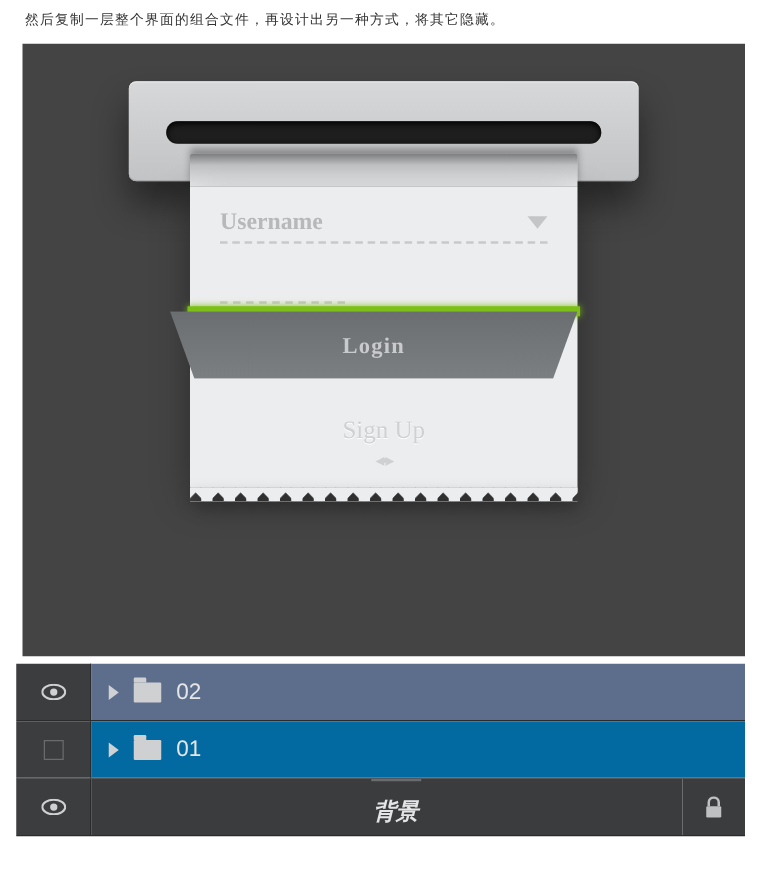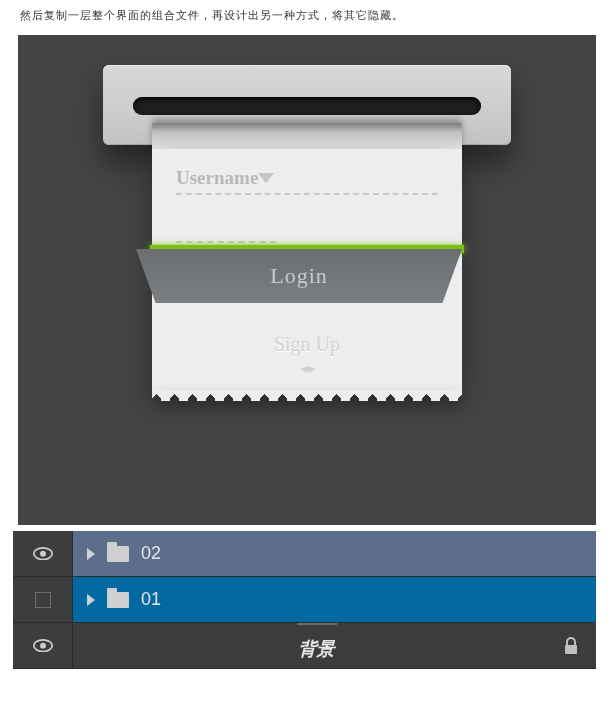--- a/index.html
+++ b/index.html
@@ -54,20 +54,21 @@
     box-shadow: 0 -4px 6px rgba(0,0,0,0.3);
   }
   .paper {
     background: #ecedee;
     padding: 18px 24px 0 24px;
     position: relative;
     box-shadow: 0 10px 28px rgba(0,0,0,0.35);
   }
   .field {
     display: flex;
+    justify-content: space-between;
     align-items: center;
     color: #b7b8ba;
     font-family: Georgia, serif;
     font-weight: bold;
     font-size: 19px;
     padding-bottom: 4px;
     border-bottom: 2px dashed #c8c9cb;
     margin-bottom: 20px;
   }
   .tri-down {
@@ -102,23 +103,24 @@
   .login-face {
     position: absolute;
     left: 0; right: 16px; top: 0;
     height: 54px;
     background: linear-gradient(#6b6e70, #7c7f81);
     clip-path: polygon(0 0, 100% 0, 94% 100%, 6% 100%);
     display: flex;
     align-items: center;
     justify-content: center;
     font-family: Georgia, serif;
-    font-size: 22px;
+    font-size: 18px;
     color: #c9cacd;
     letter-spacing: 1px;
+    font-weight: bold;
   }
   .signup {
     text-align: center;
     font-family: Georgia, serif;
     font-size: 20px;
     color: #cfd0d2;
     margin-top: 24px;
     text-shadow: 0 1px 0 #fff;
   }
   .arrows {

